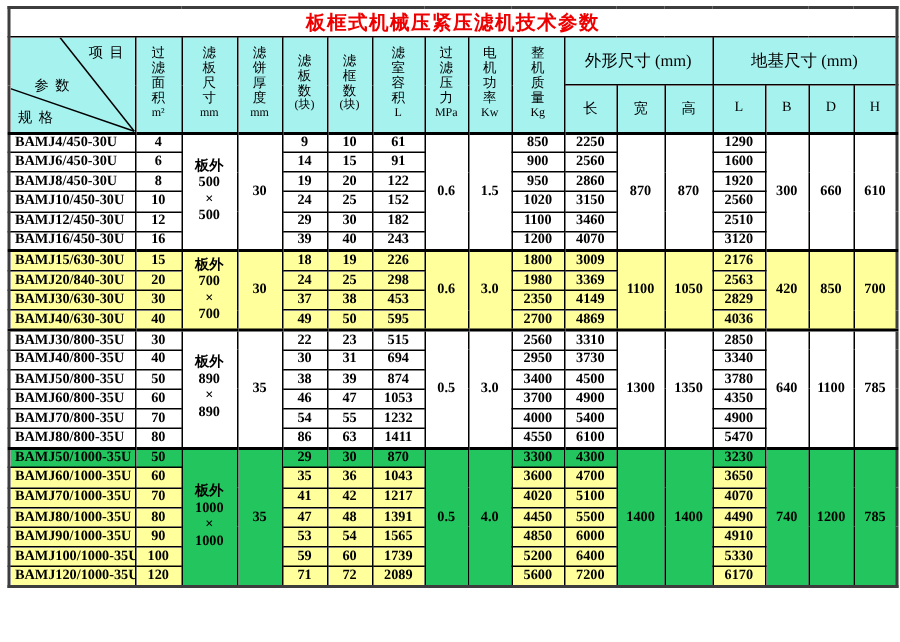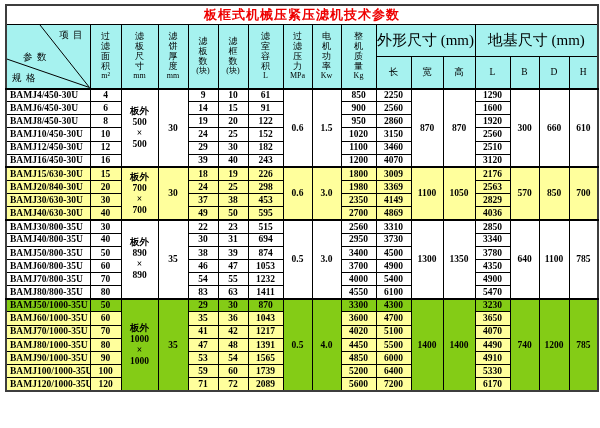--- a/index.html
+++ b/index.html
@@ -21,21 +21,21 @@
     overflow: hidden; white-space: nowrap;
   }
   .title-cell {
     background: #ffffff; color: #ee0000;
     font-size: 13px; font-weight: bold; letter-spacing: 1px;
     height: 19px;
   }
   thead th { background: #a6f2ef; font-weight: normal; }
   .hrow1 { height: 32px; margin-left: 39px; }
   .hrow2 { height: 32px; }
-  .group-label { font-size: 15px; }
+  .group-label { font-size: 11px; }
   .sub-label  { font-size: 9.5px; }
   
   .vcol { vertical-align: middle; }
   .vwrap { display: inline-block; }
   .vchar { font-size: 9px;  line-height: 10px; }
   .vunit { font-size: 8px;  line-height: 9px; }
   
   .corner { position: relative; }
   .corner svg { position: absolute; left: 0; top: 0; width: 100%; height: 100%; }
   .corner .lbl { position: absolute; font-size: 9.5px; letter-spacing: 1px; }
@@ -196,21 +196,21 @@
           <td>18</td>
           <td>19</td>
           <td>226</td>
           <td class="merged" rowspan="4">0.6</td>
           <td class="merged" rowspan="4">3.0</td>
           <td>1800</td>
           <td>3009</td>
           <td class="merged" rowspan="4">1100</td>
           <td class="merged" rowspan="4">1050</td>
           <td>2176</td>
-          <td class="merged" rowspan="4">570</td>
+          <td class="merged" rowspan="4">420</td>
           <td class="merged" rowspan="4">850</td>
           <td class="merged" rowspan="4">700</td>
         </tr>
         <tr style="background: rgb(255, 255, 156);">
           <td class="model">BAMJ20/840-30U</td>
           <td>20</td>
           <td>24</td>
           <td>25</td>
           <td>298</td>
           <td>1980</td>
@@ -297,28 +297,28 @@
           <td>54</td>
           <td>55</td>
           <td>1232</td>
           <td>4000</td>
           <td>5400</td>
           <td>4900</td>
         </tr>
         <tr style="background: rgb(255, 255, 255);">
           <td class="model">BAMJ80/800-35U</td>
           <td>80</td>
-          <td>83</td>
+          <td>86</td>
           <td>63</td>
           <td>1411</td>
           <td>4550</td>
           <td>6100</td>
           <td>5470</td>
         </tr>
-        <tr class="group-start" style="background: #84cc16;">
+        <tr class="group-start" style="background: #22c55e;">
           <td class="model">BAMJ50/1000-35U</td>
           <td>50</td>
           <td class="merged" rowspan="7">
             <div>板外</div>
             <div>1000</div>
             <div>×</div>
             <div>1000</div>
           </td>
           <td class="merged" rowspan="7">35</td>
           <td>29</td>

